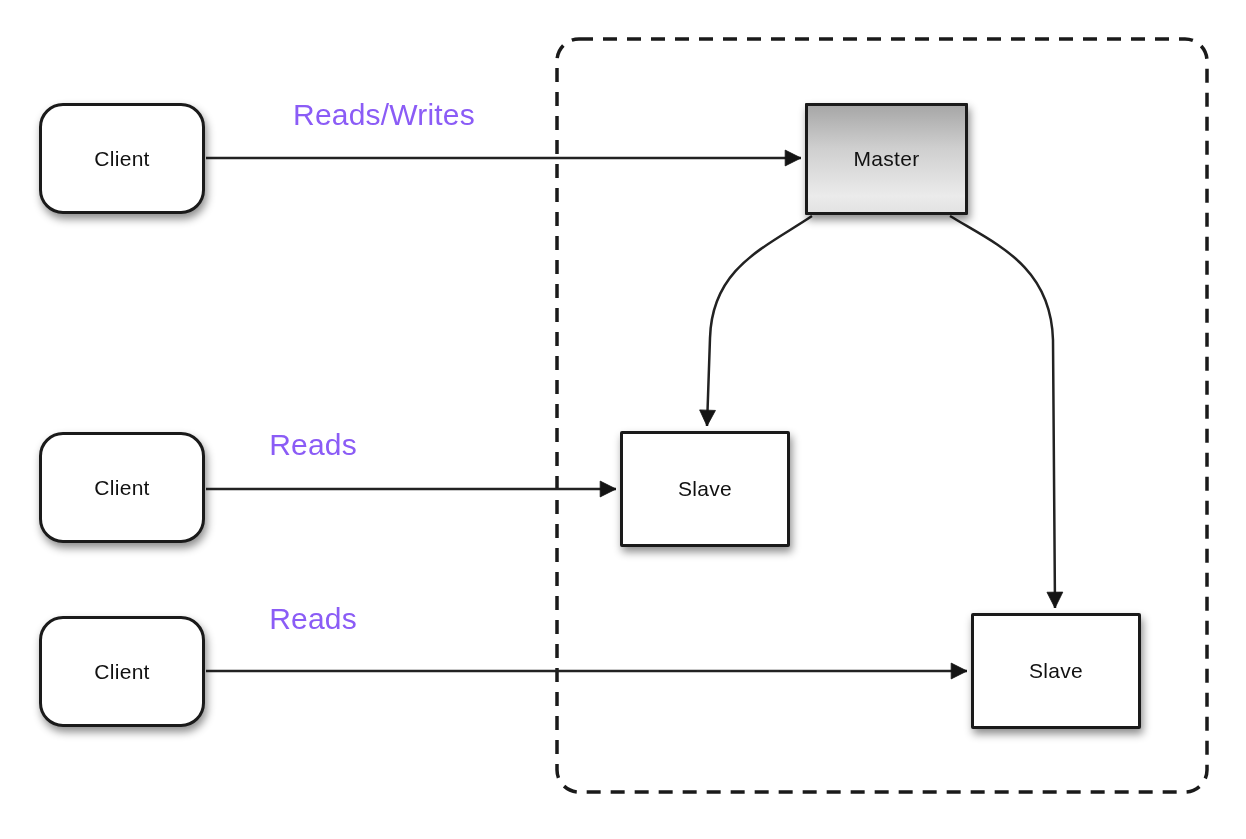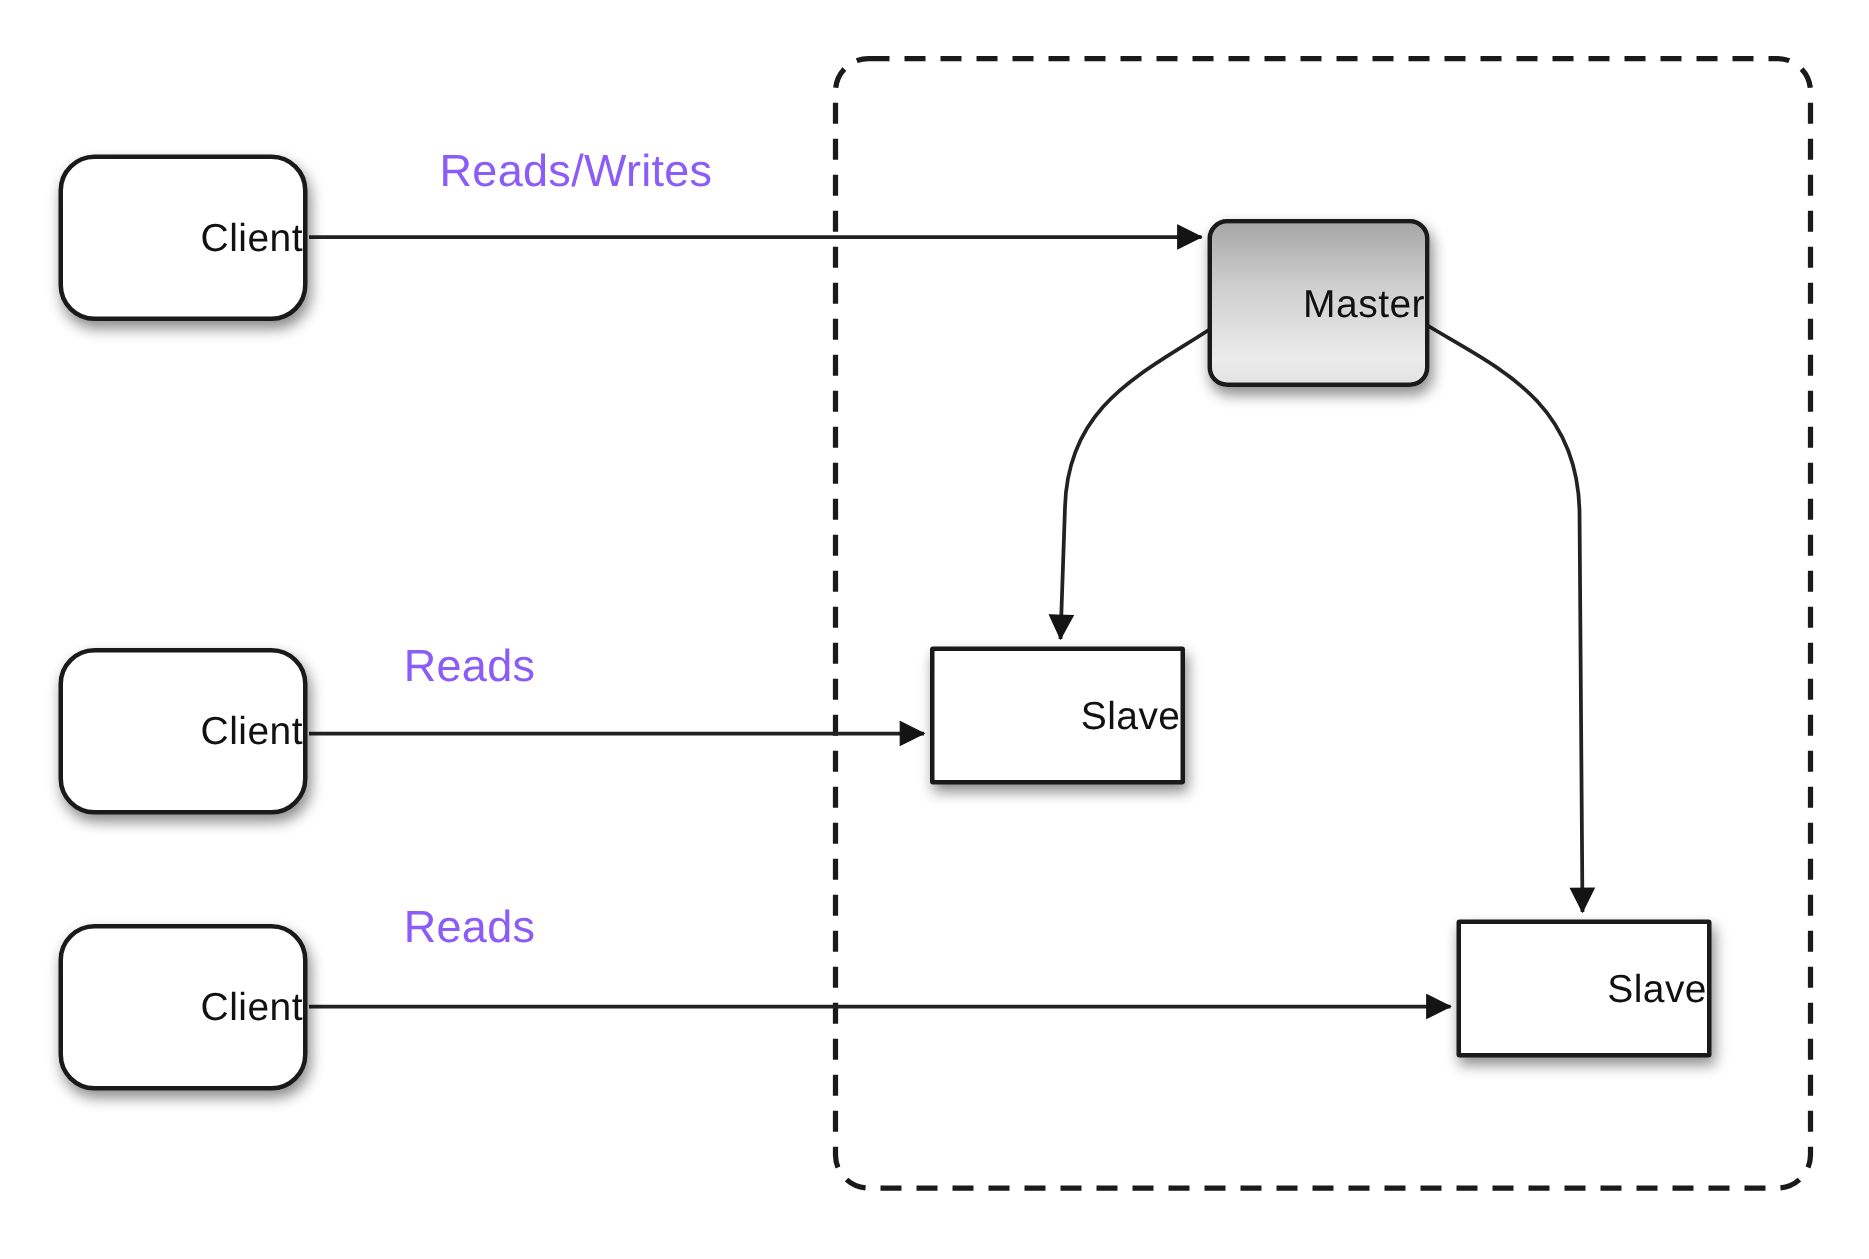--- a/index.html
+++ b/index.html
@@ -23,47 +23,46 @@
     width: 1246px;
     height: 839px;
   }
   .node {
     position: absolute;
     box-sizing: border-box;
     background: #ffffff;
     border: 3px solid #1a1a1a;
     display: flex;
     align-items: center;
-    justify-content: flex-end;
-    font-size: 26px;
+    justify-content: center;
+    font-size: 21px;
     letter-spacing: 0.3px;
     box-shadow: 2px 5px 9px rgba(0,0,0,0.45);
   }
   .node .label { white-space: nowrap; }
   .client {
     left: 39px;
     width: 166px;
     height: 111px;
     border-radius: 24px;
   }
   .client1 { top: 103px; }
   .client2 { top: 432px; }
   .client3 { top: 616px; }
   .master {
     left: 805px;
     top: 103px;
-    width: 148px;
+    width: 163px;
     height: 112px;
-    border-radius: 13px;
+    border-radius: 1px;
     background: linear-gradient(to bottom, #a7a7a7 0%, #cfcfcf 40%, #ebebeb 85%, #e3e3e3 100%);
-    margin-top: 43px;
   }
   .slave {
     width: 170px;
-    height: 92px;
+    height: 116px;
     border-radius: 2px;
   }
   .slave1 { left: 620px; top: 431px; }
   .slave2 { left: 971px; top: 613px; }
   .edge-label {
     position: absolute;
     transform: translateX(-50%);
     font-size: 30px;
     letter-spacing: 0.2px;
     white-space: nowrap;

